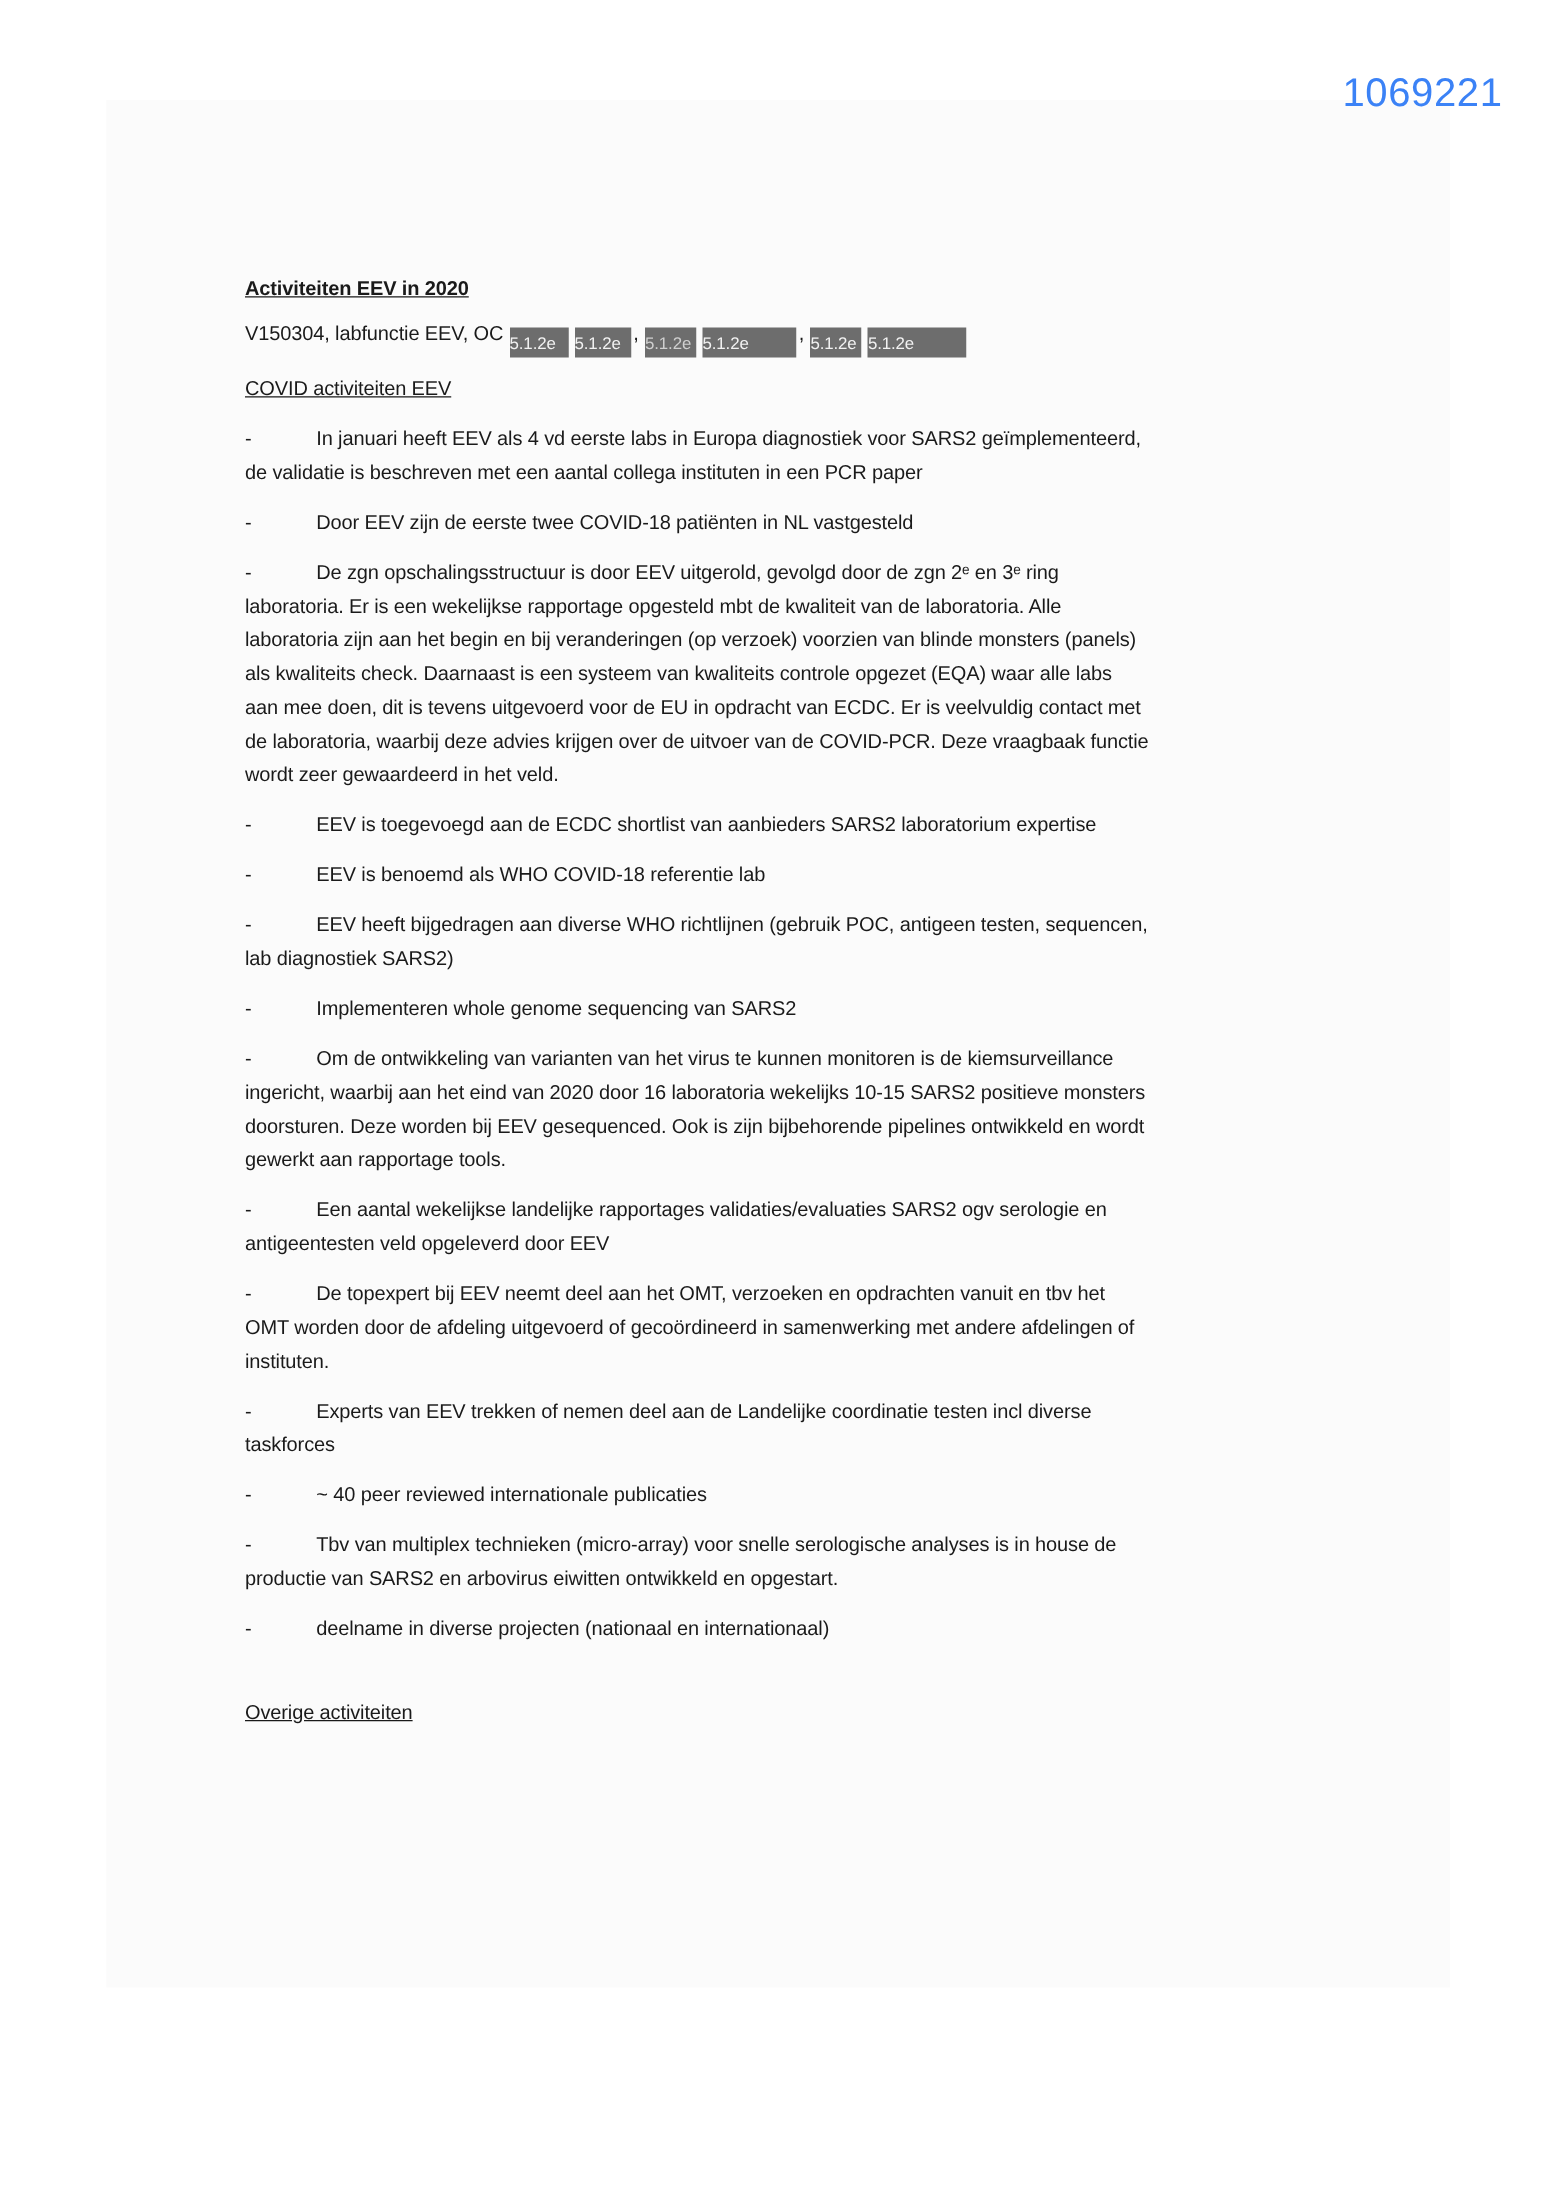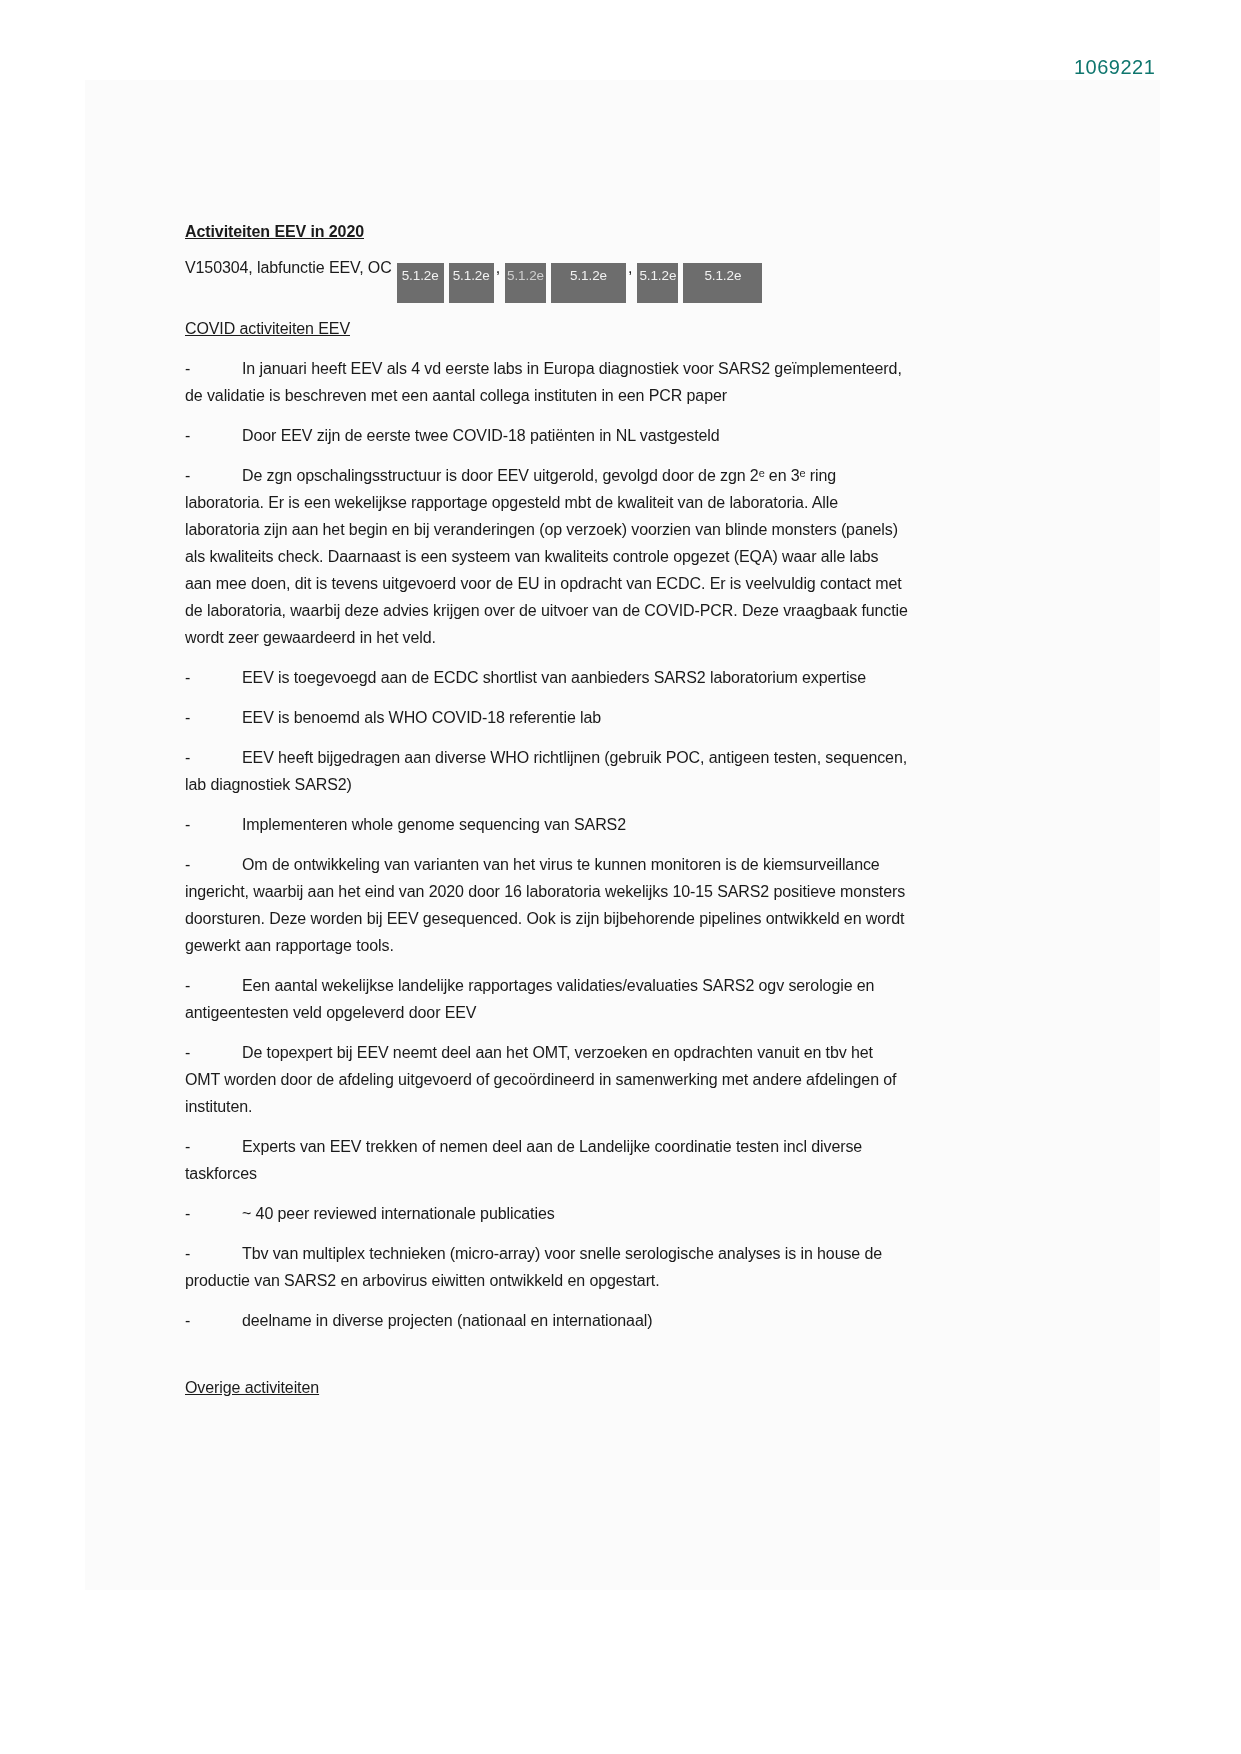--- a/index.html
+++ b/index.html
@@ -20,27 +20,27 @@
     left: 85px;
     top: 80px;
     width: 1075px;
     height: 1510px;
     background: #fbfbfb;
   }
   .doc-number {
     position: absolute;
     top: 56px;
     left: 1074px;
-    font-size: 20px;
+    font-size: 32px;
     letter-spacing: 0.5px;
-    color: #0f766e;
+    color: #3b82f6;
   }
   .content {
     position: absolute;
-    left: 185px;
+    left: 196px;
     top: 218px;
     width: 724px;
     font-size: 16px;
     line-height: 27px;
     letter-spacing: -0.1px;
   }
   .content p { margin: 0 0 13px 0; }
   .doc-title {
     font-weight: bold;
     text-decoration: underline;
@@ -55,22 +55,21 @@
   .bullet .dash {
     display: inline-block;
     width: 57px;
   }
   .rbox {
     display: inline-block;
     background: #6d6d6d;
     color: #f2f2f2;
     font-size: 13.5px;
     line-height: 26px;
-    height: 40px;
-    text-align: center;
+    height: 24px;
     vertical-align: -7px;
     margin-left: 5px;
   }
   .rbox.muted { color: #cfcfcf; }
   .w1 { width: 47px; }
   .w2 { width: 45px; }
   .w3 { width: 41px; }
   .w4 { width: 75px; }
   .w5 { width: 41px; }
   .w6 { width: 79px; }

